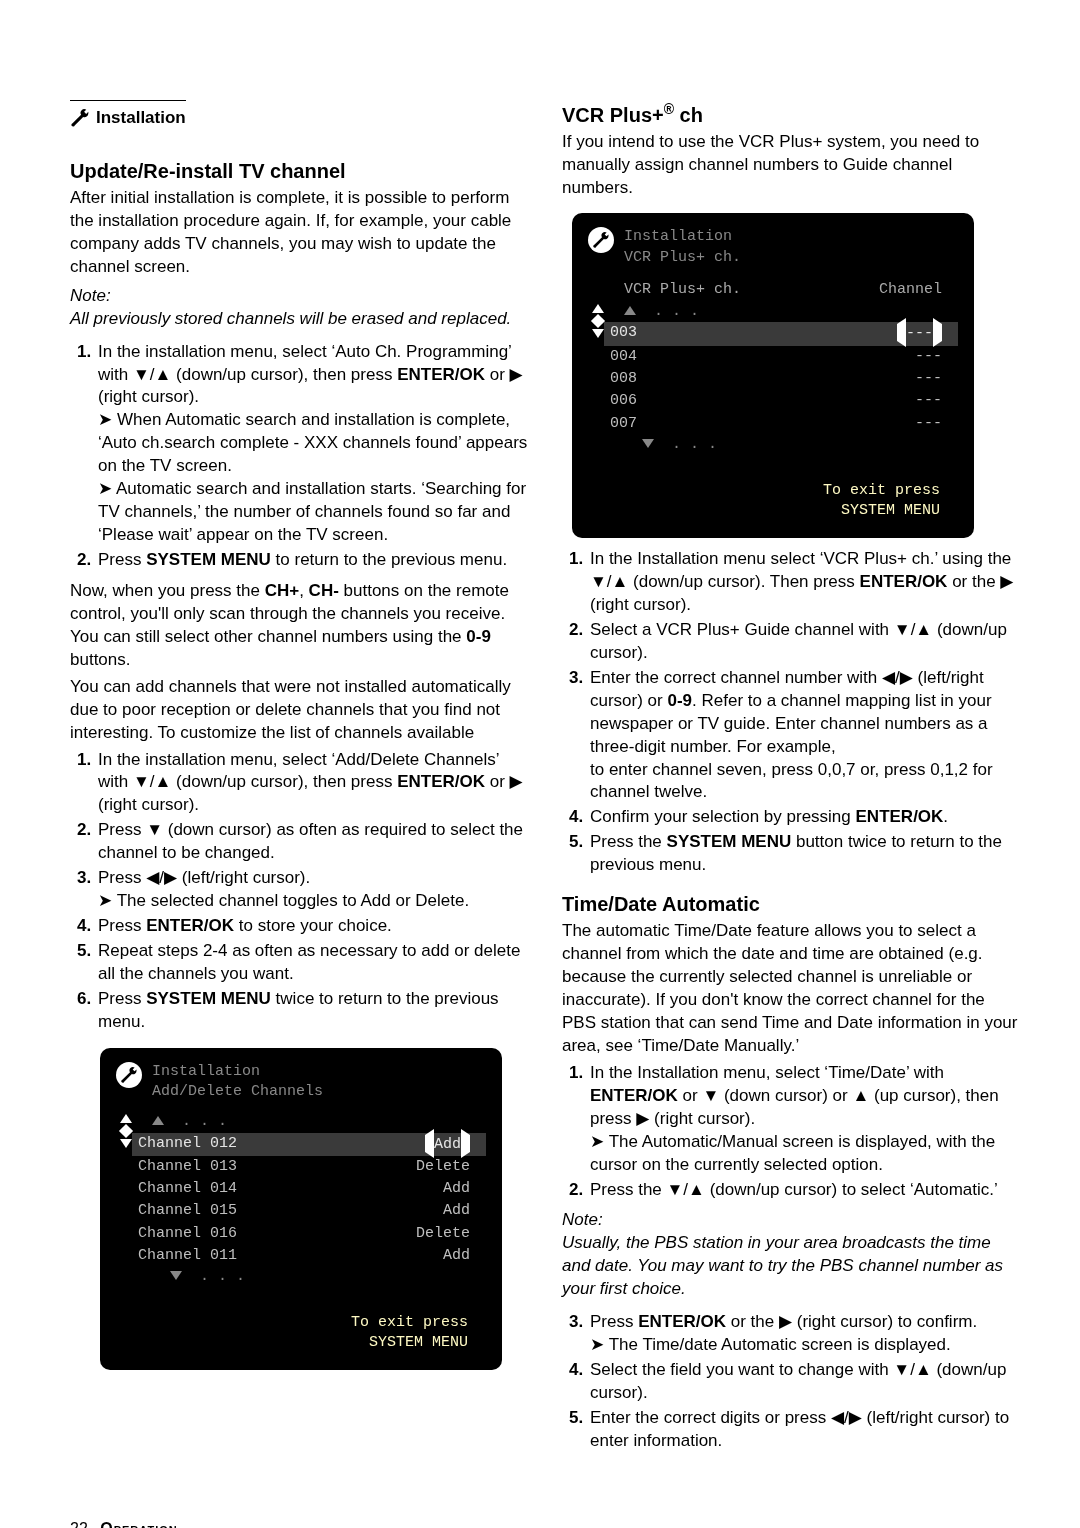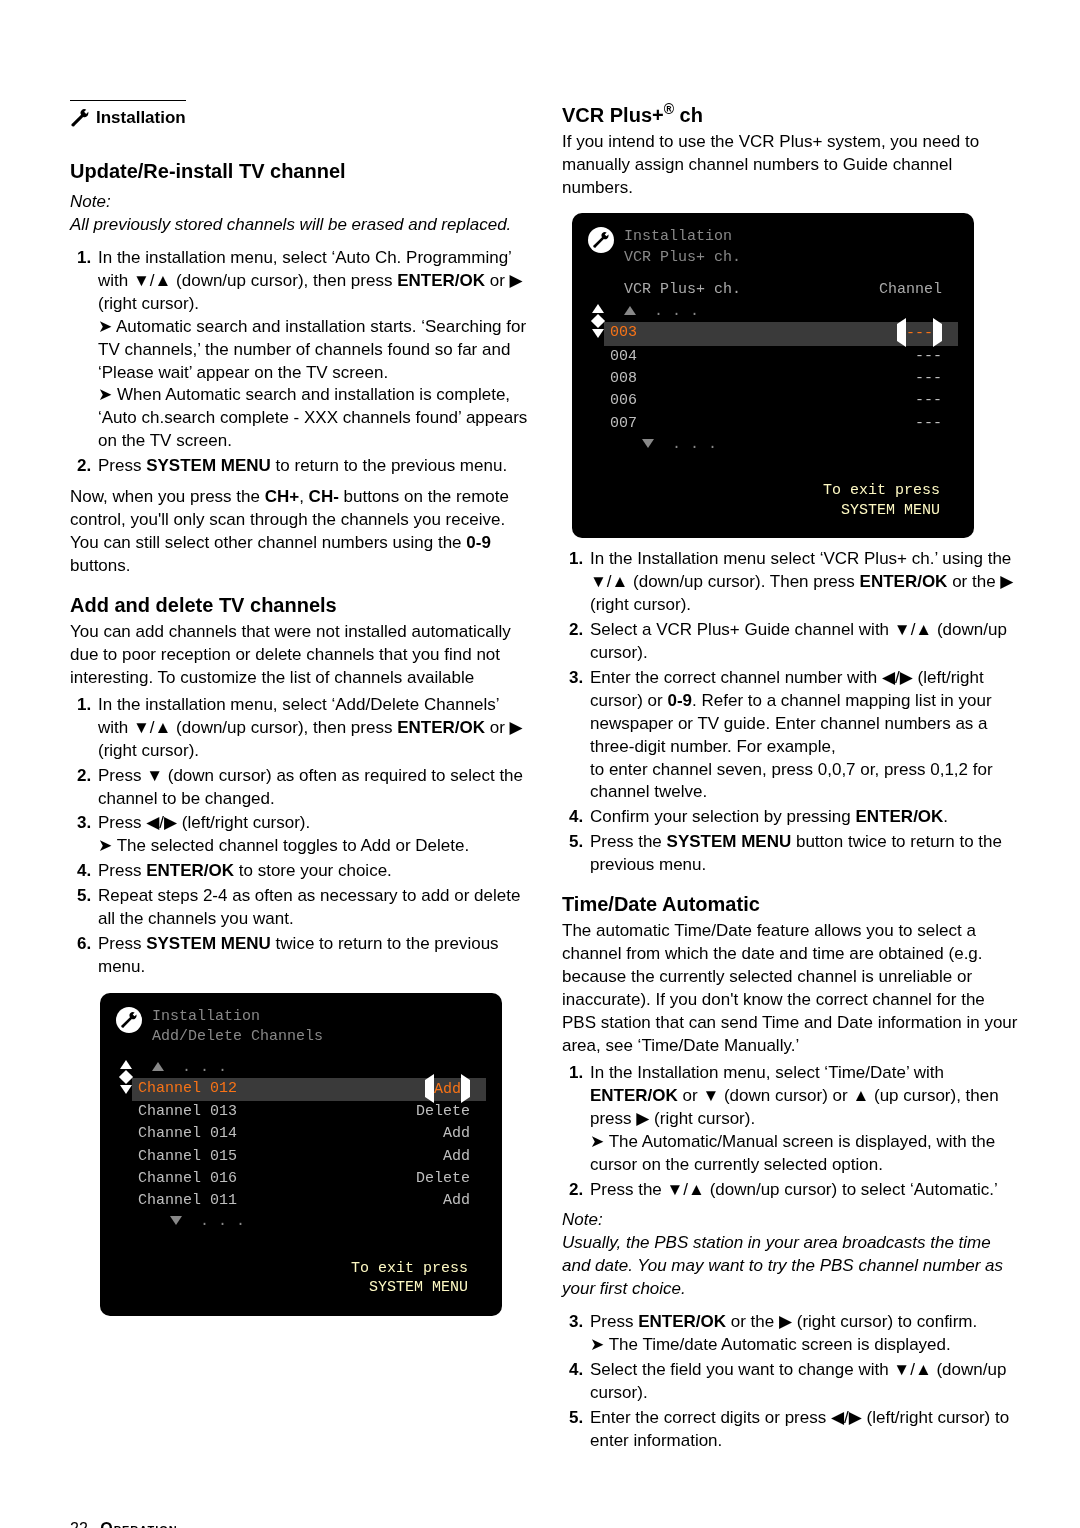--- a/index.html
+++ b/index.html
@@ -103,21 +103,21 @@
     padding: 2px 16px 2px 6px;
     color: #aaa;
   }
   .osd-row {
     display: flex;
     justify-content: space-between;
     padding: 1px 16px 1px 6px;
   }
   .osd-row.sel {
     background: #3a3a3a;
-    color: #f97316;
+    color: #e5e5e5;
   }
   .osd-ellips { color: #888; padding-left: 20px; }
   .osd-footer {
     text-align: right;
     color: #fef9c3;
     margin-top: 26px;
     padding-right: 18px;
     line-height: 1.3;
   }
   .osd-navcol {
@@ -159,41 +159,41 @@
     <div class="section-hdr">
       <div class="section-hdr-row">
         <svg class="wrench" viewBox="0 0 24 24">
             <path d="M22 6.5a4.5 4.5 0 0 1-6.2 4.17L5.6 20.9a2 2 0 1 1-2.5-2.5L13.33 8.2A4.5 4.5 0 0 1 19.5 2l-2.6 2.6 2.5 2.5L22 4.5z" fill="#000"></path>
           </svg>
         <span>Installation</span>
       </div>
     </div>
 
     <h3>Update/Re-install TV channel</h3>
+    <p>After initial installation is complete, it is possible to perform the installation procedure again. If, for example, your cable company adds TV channels, you may wish to update the channel screen.</p>
     <p class="note">
       <span>Note:</span><br>
       <span>All previously stored channels will be erased and replaced.</span>
     </p>
 
     <ol>
       <li>
         <span>In the installation menu, select ‘Auto Ch. Programming’ with </span><span class="sym">▼/▲</span><span> (down/up cursor), then press </span><span class="inlinebold">ENTER/OK</span><span> or </span><span class="sym">▶</span><span> (right cursor).</span>
+        <div class="result-arrow">When Automatic search and installation is complete, ‘Auto ch.search complete - XXX channels found’ appears on the TV screen.</div>
         <div class="result-arrow">Automatic search and installation starts. ‘Searching for TV channels,’ the number of channels found so far and ‘Please wait’ appear on the TV screen.</div>
-        <div class="result-arrow">When Automatic search and installation is complete, ‘Auto ch.search complete - XXX channels found’ appears on the TV screen.</div>
       </li>
       <li>
         <span>Press </span><span class="inlinebold">SYSTEM MENU</span><span> to return to the previous menu.</span>
       </li>
     </ol>
 
     <p>
       <span>Now, when you press the </span><span class="inlinebold">CH+</span><span>, </span><span class="inlinebold">CH-</span><span> buttons on the remote control, you'll only scan through the channels you receive. You can still select other channel numbers using the </span><span class="inlinebold">0-9</span><span> buttons.</span>
     </p>
 
-    <h3>Add and delete TV channels</h3>
     <p>You can add channels that were not installed automatically due to poor reception or delete channels that you find not interesting. To customize the list of channels available</p>
 
     <ol>
       <li>
         <span>In the installation menu, select ‘Add/Delete Channels’ with </span><span class="sym">▼/▲</span><span> (down/up cursor), then press </span><span class="inlinebold">ENTER/OK</span><span> or </span><span class="sym">▶</span><span> (right cursor).</span>
       </li>
       <li>
         <span>Press </span><span class="sym">▼</span><span> (down cursor) as often as required to select the channel to be changed.</span>
       </li>
       <li>

